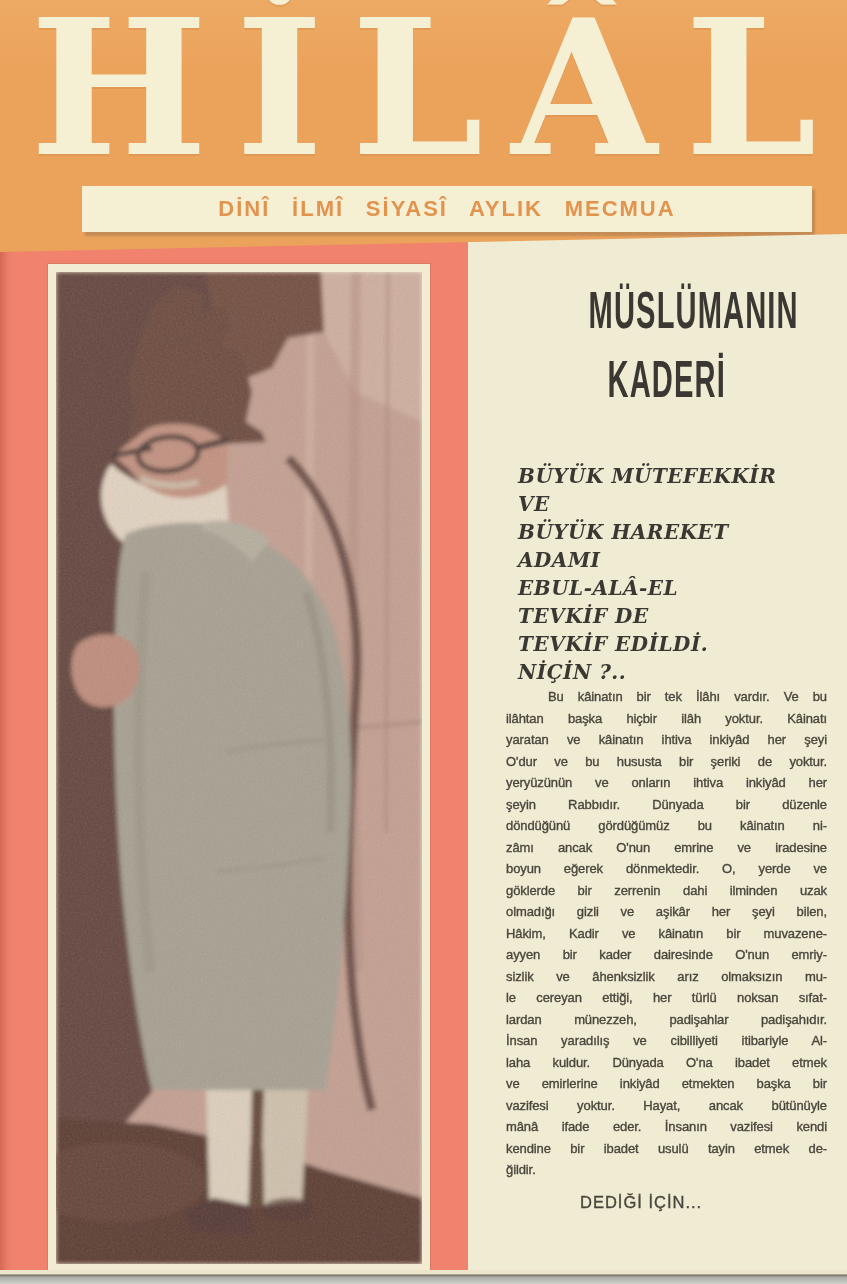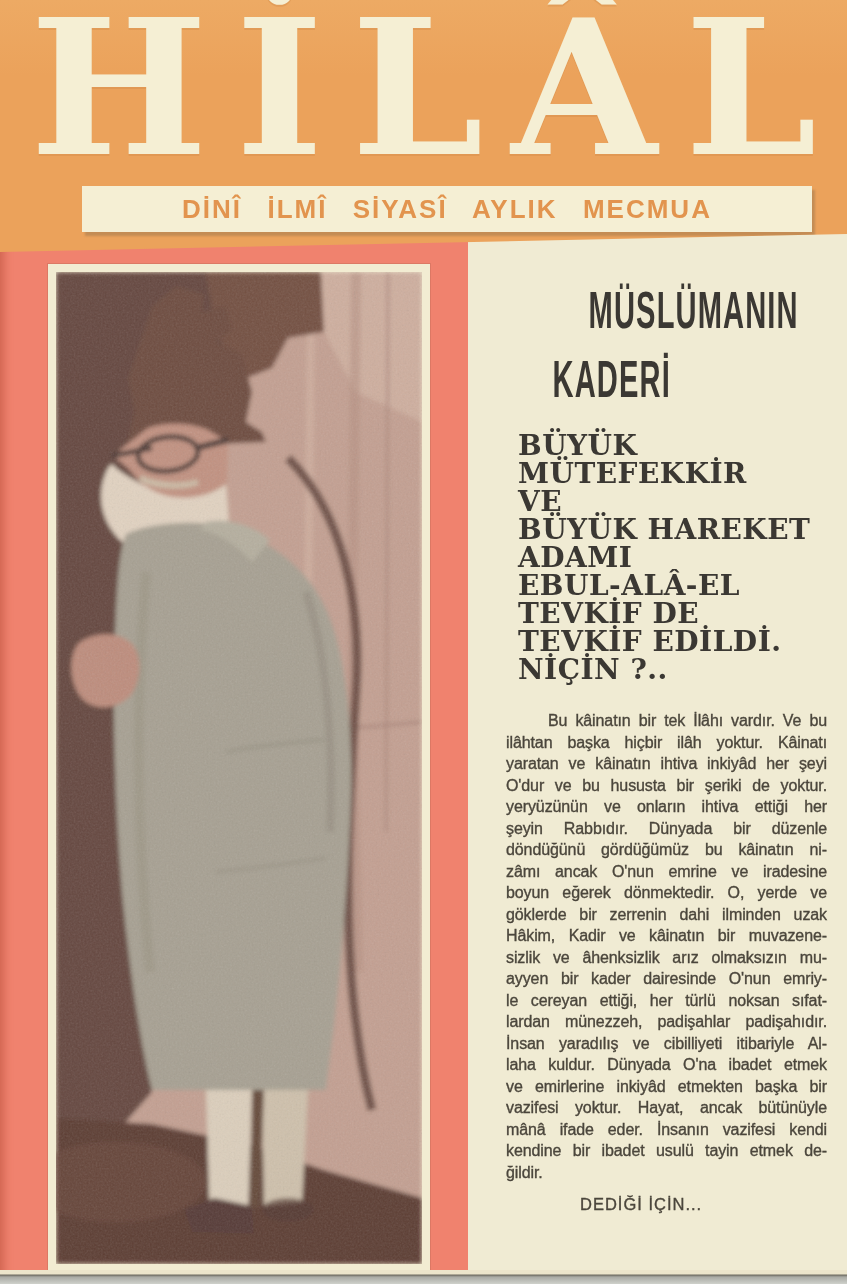--- a/index.html
+++ b/index.html
@@ -23,49 +23,50 @@
     color:var(--masthead_cream);
     text-shadow:0 2px 0 rgba(205,135,70,.35);
   }
   .tagline-band{
     position:absolute;left:82px;top:186px;width:730px;height:46px;
     background:var(--masthead_cream);
     display:flex;align-items:center;justify-content:center;
     box-shadow:3px 4px 2px rgba(105,90,70,.30);
   }
   .tagline-band span{
-    font-weight:bold;font-size:26px;letter-spacing:2px;word-spacing:0.62em;
+    font-weight:bold;font-size:22px;letter-spacing:2px;word-spacing:0.62em;
     color:var(--tagline_orange);white-space:nowrap;
   }
   
   .photo-frame{
     position:absolute;left:48px;top:264px;width:382px;height:1008px;
     background:var(--frame_cream);padding:8px;box-sizing:border-box;
     box-shadow:0 0 0 1px rgba(160,90,70,.25);
   }
   .photo-frame svg{display:block;width:366px;height:992px;}
   
   .right-col{
     position:absolute;left:468px;top:252px;width:379px;height:1032px;
     background:var(--column_cream);box-sizing:border-box;
     padding:30px 20px 0 38px;color:var(--ink);
   }
-  .article-title{font-weight:bold;line-height:56px;letter-spacing:2px;}
+  .article-title{text-align:center;font-weight:bold;line-height:56px;letter-spacing:2px;}
   .article-title .cond{
     display:inline-block;font-size:52px;transform:scaleX(.56);transform-origin:50% 60%;
     white-space:nowrap;color:var(--ink);
   }
   .subheading{
-    margin-top:12px;padding-left:12px;
+    margin-top:42px;padding-left:12px;
     font-family:"DejaVu Serif","Liberation Serif",serif;
-    font-weight:bold;font-size:28px;line-height:28px;letter-spacing:.5px;
+    font-weight:bold;font-size:20px;line-height:28px;letter-spacing:.5px;
     color:var(--ink);
+    font-style:italic;
   }
   .body-lines{
-    margin-top:26px;font-size:16px;line-height:21.5px;letter-spacing:-.1px;
+    font-size:13px;line-height:21.5px;letter-spacing:-.1px;
     color:var(--body_ink);-webkit-text-stroke:.35px var(--body_ink);
   }
   .body-lines div{text-align:justify;text-align-last:justify;white-space:normal;}
   .body-lines div:first-child{padding-left:42px;}
   .body-lines div:last-child{text-align-last:left;}
   .footer-line{
     margin-top:12px;padding-left:74px;font-size:16.5px;letter-spacing:1px;
     color:var(--body_ink);-webkit-text-stroke:.35px var(--body_ink);
   }
   
@@ -155,29 +156,30 @@
         <div>EBUL-ALÂ-EL</div>
         <div>TEVKİF DE</div>
         <div>TEVKİF EDİLDİ.</div>
         <div>NİÇİN ?..</div>
       </div>
     <div class="body-lines">
         <div>Bu kâinatın bir tek İlâhı vardır. Ve bu</div>
         <div>ilâhtan başka hiçbir ilâh yoktur. Kâinatı</div>
         <div>yaratan ve kâinatın ihtiva inkiyâd her şeyi</div>
         <div>O'dur ve bu hususta bir şeriki de yoktur.</div>
-        <div>yeryüzünün ve onların ihtiva ettiği her</div>
+        <div>yeryüzünün ve onların ihtiva inkiyâd her</div>
         <div>şeyin Rabbıdır. Dünyada bir düzenle</div>
         <div>döndüğünü gördüğümüz bu kâinatın ni-</div>
         <div>zâmı ancak O'nun emrine ve iradesine</div>
         <div>boyun eğerek dönmektedir. O, yerde ve</div>
         <div>göklerde bir zerrenin dahi ilminden uzak</div>
+        <div>olmadığı gizli ve aşikâr her şeyi bilen,</div>
         <div>Hâkim, Kadir ve kâinatın bir muvazene-</div>
+        <div>ayyen bir kader dairesinde O'nun emriy-</div>
         <div>sizlik ve âhenksizlik arız olmaksızın mu-</div>
-        <div>ayyen bir kader dairesinde O'nun emriy-</div>
         <div>le cereyan ettiği, her türlü noksan sıfat-</div>
         <div>lardan münezzeh, padişahlar padişahıdır.</div>
         <div>İnsan yaradılış ve cibilliyeti itibariyle Al-</div>
         <div>laha kuldur. Dünyada O'na ibadet etmek</div>
         <div>ve emirlerine inkiyâd etmekten başka bir</div>
         <div>vazifesi yoktur. Hayat, ancak bütünüyle</div>
         <div>mânâ ifade eder. İnsanın vazifesi kendi</div>
         <div>kendine bir ibadet usulü tayin etmek de-</div>
         <div>ğildir.</div>
       </div>

